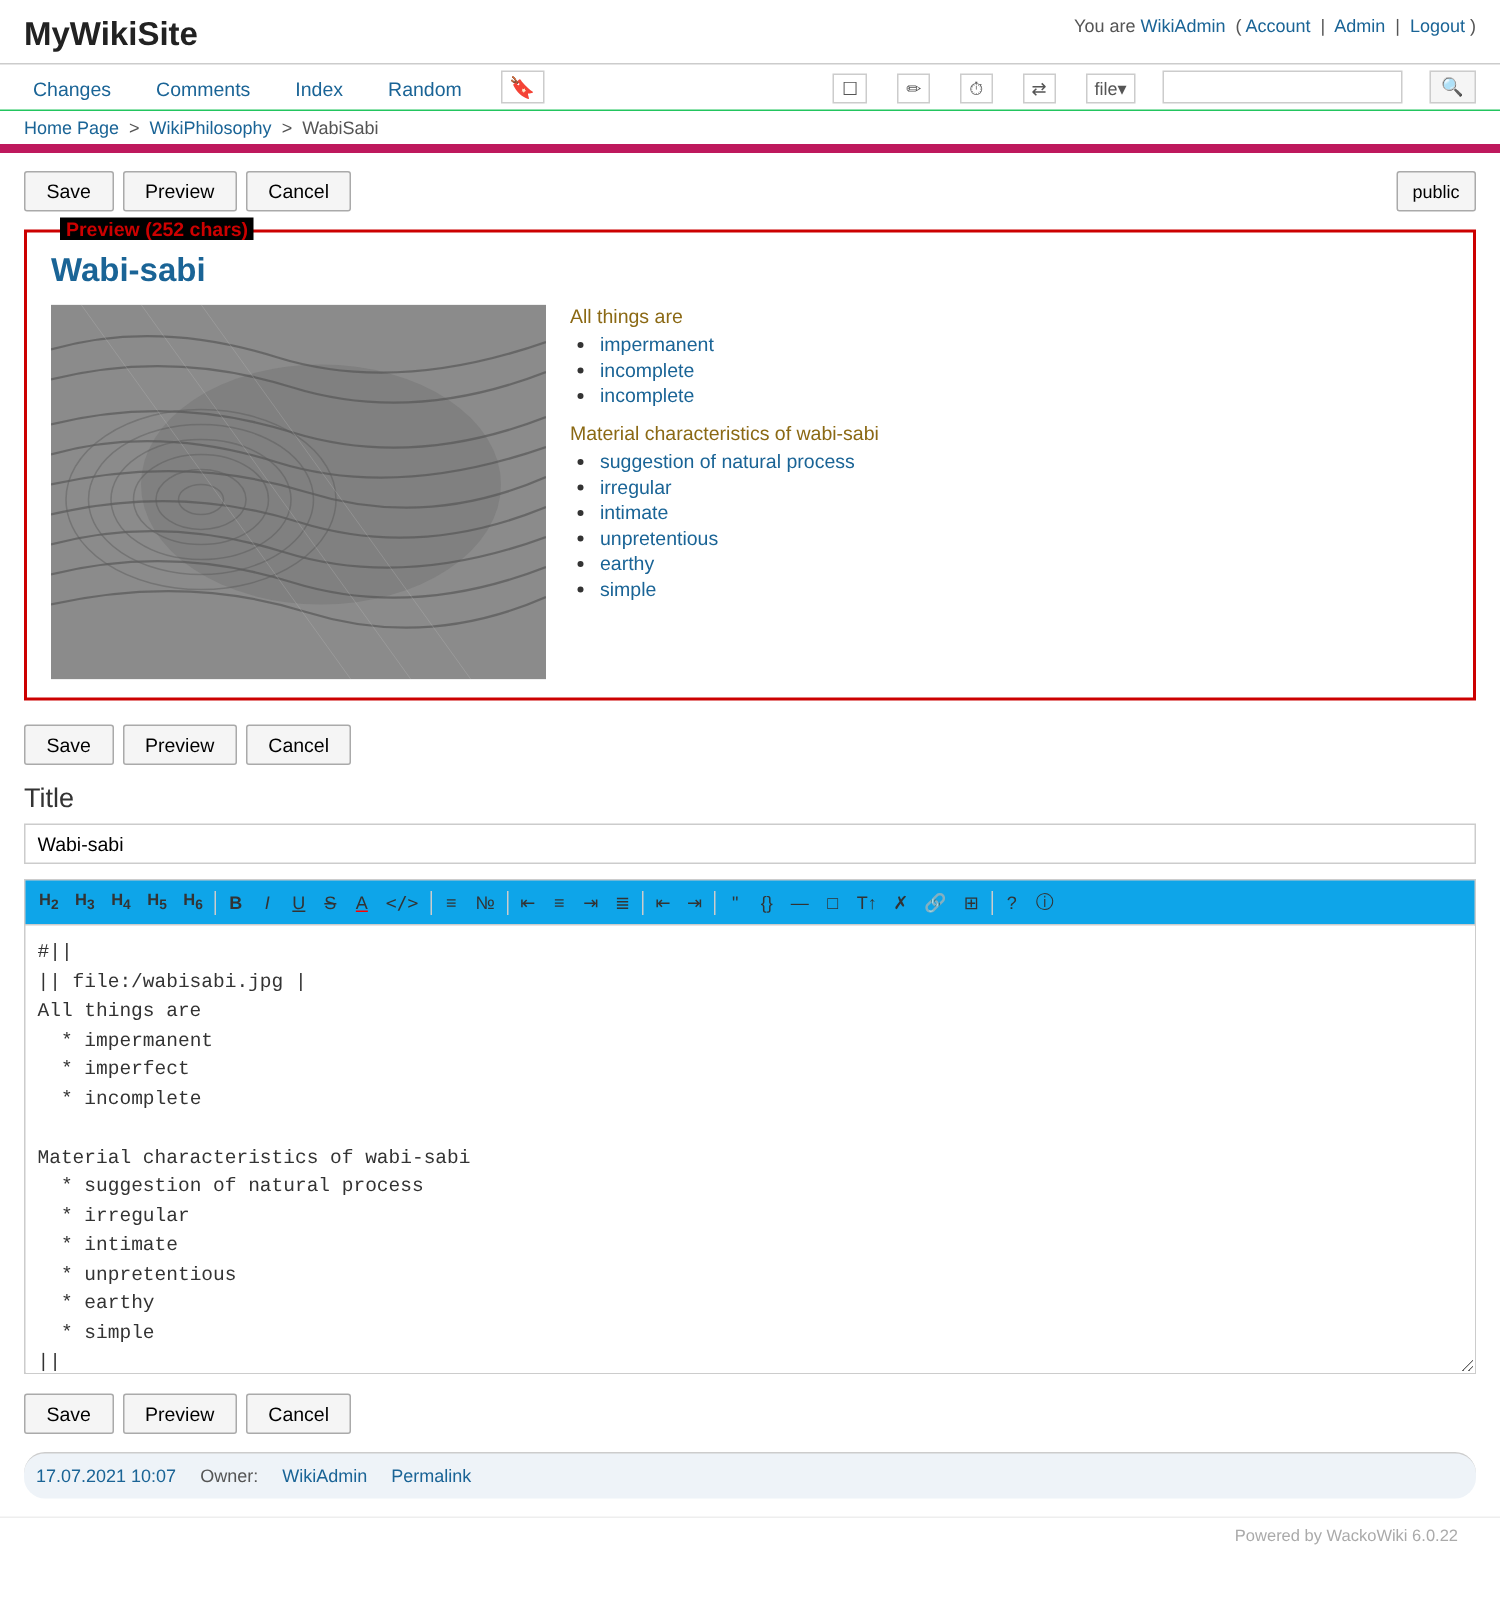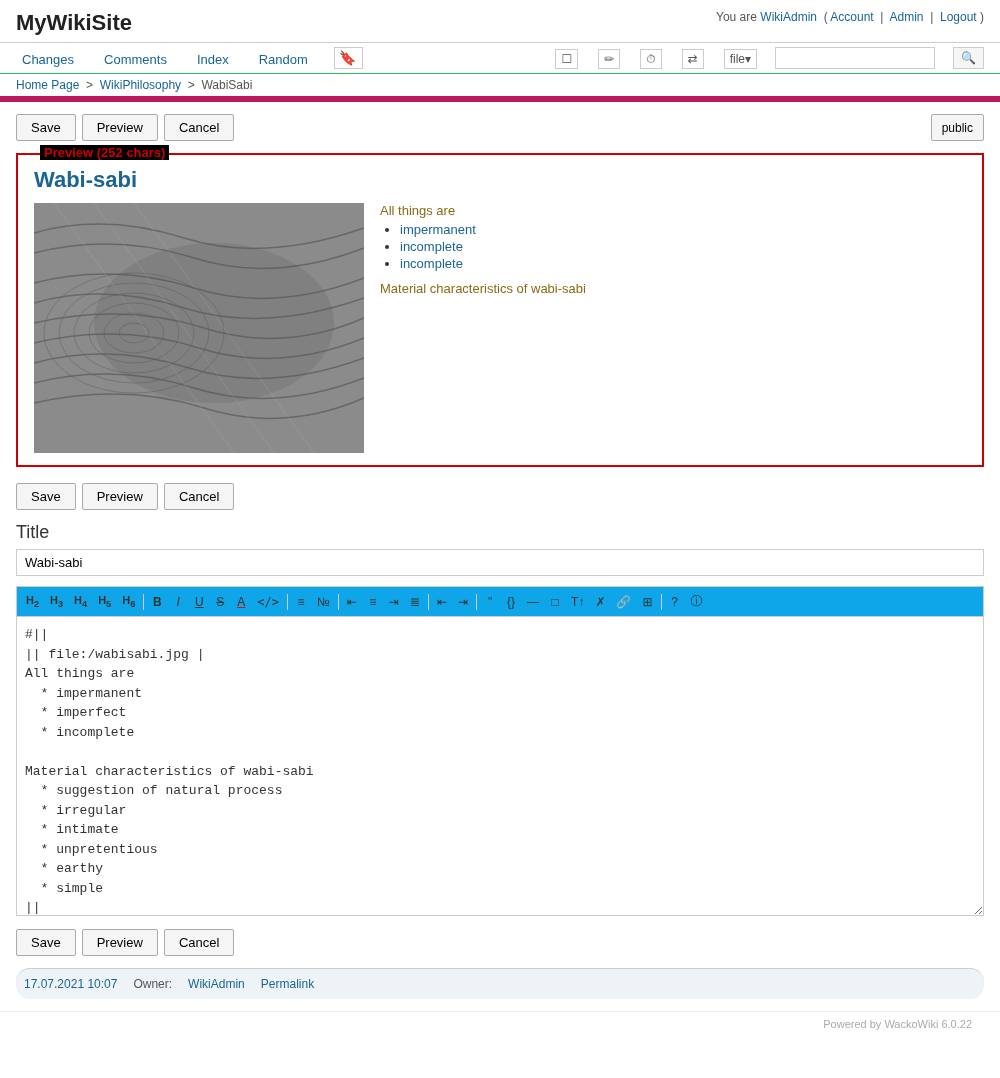--- a/index.html
+++ b/index.html
@@ -183,20 +183,28 @@
       </div>
 
       <div id="preview-text">
         <div class="section-title">All things are</div>
         <ul>
           <li><a href="#">impermanent</a></li>
           <li><a href="#">incomplete</a></li>
           <li><a href="#">incomplete</a></li>
         </ul>
         <div class="section-title">Material characteristics of wabi-sabi</div>
+        <ul>
+          <li><a href="#">suggestion of natural process</a></li>
+          <li><a href="#">irregular</a></li>
+          <li><a href="#">intimate</a></li>
+          <li><a href="#">unpretentious</a></li>
+          <li><a href="#">earthy</a></li>
+          <li><a href="#">simple</a></li>
+        </ul>
       </div>
     </div>
   </div>
 
   
   <div class="action-bar">
     <button class="btn">Save</button>
     <button class="btn">Preview</button>
     <button class="btn">Cancel</button>
   </div>

